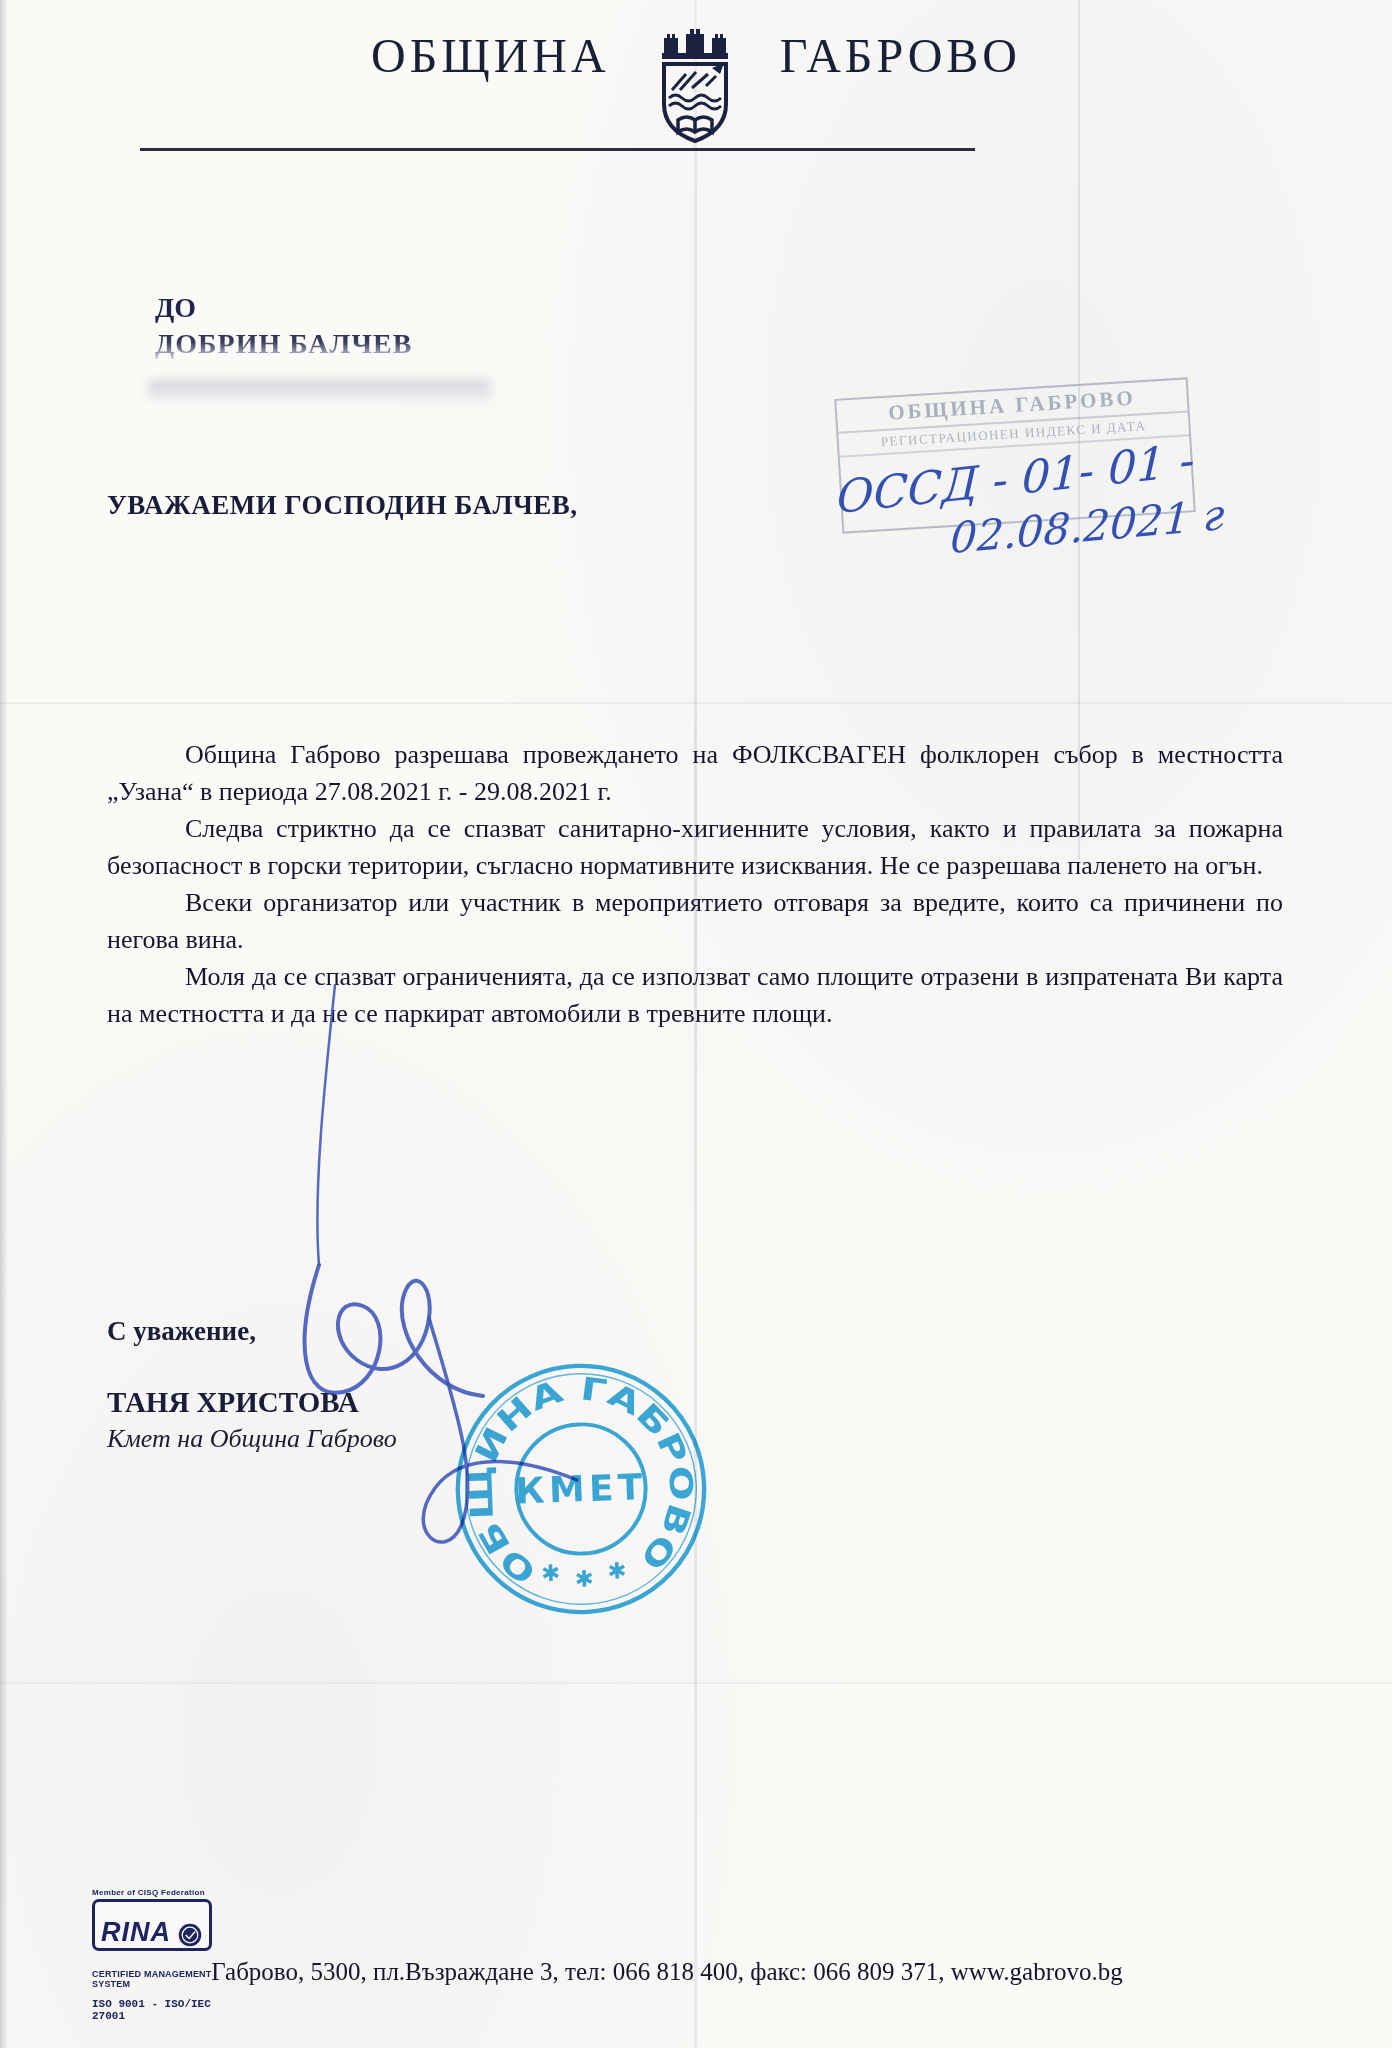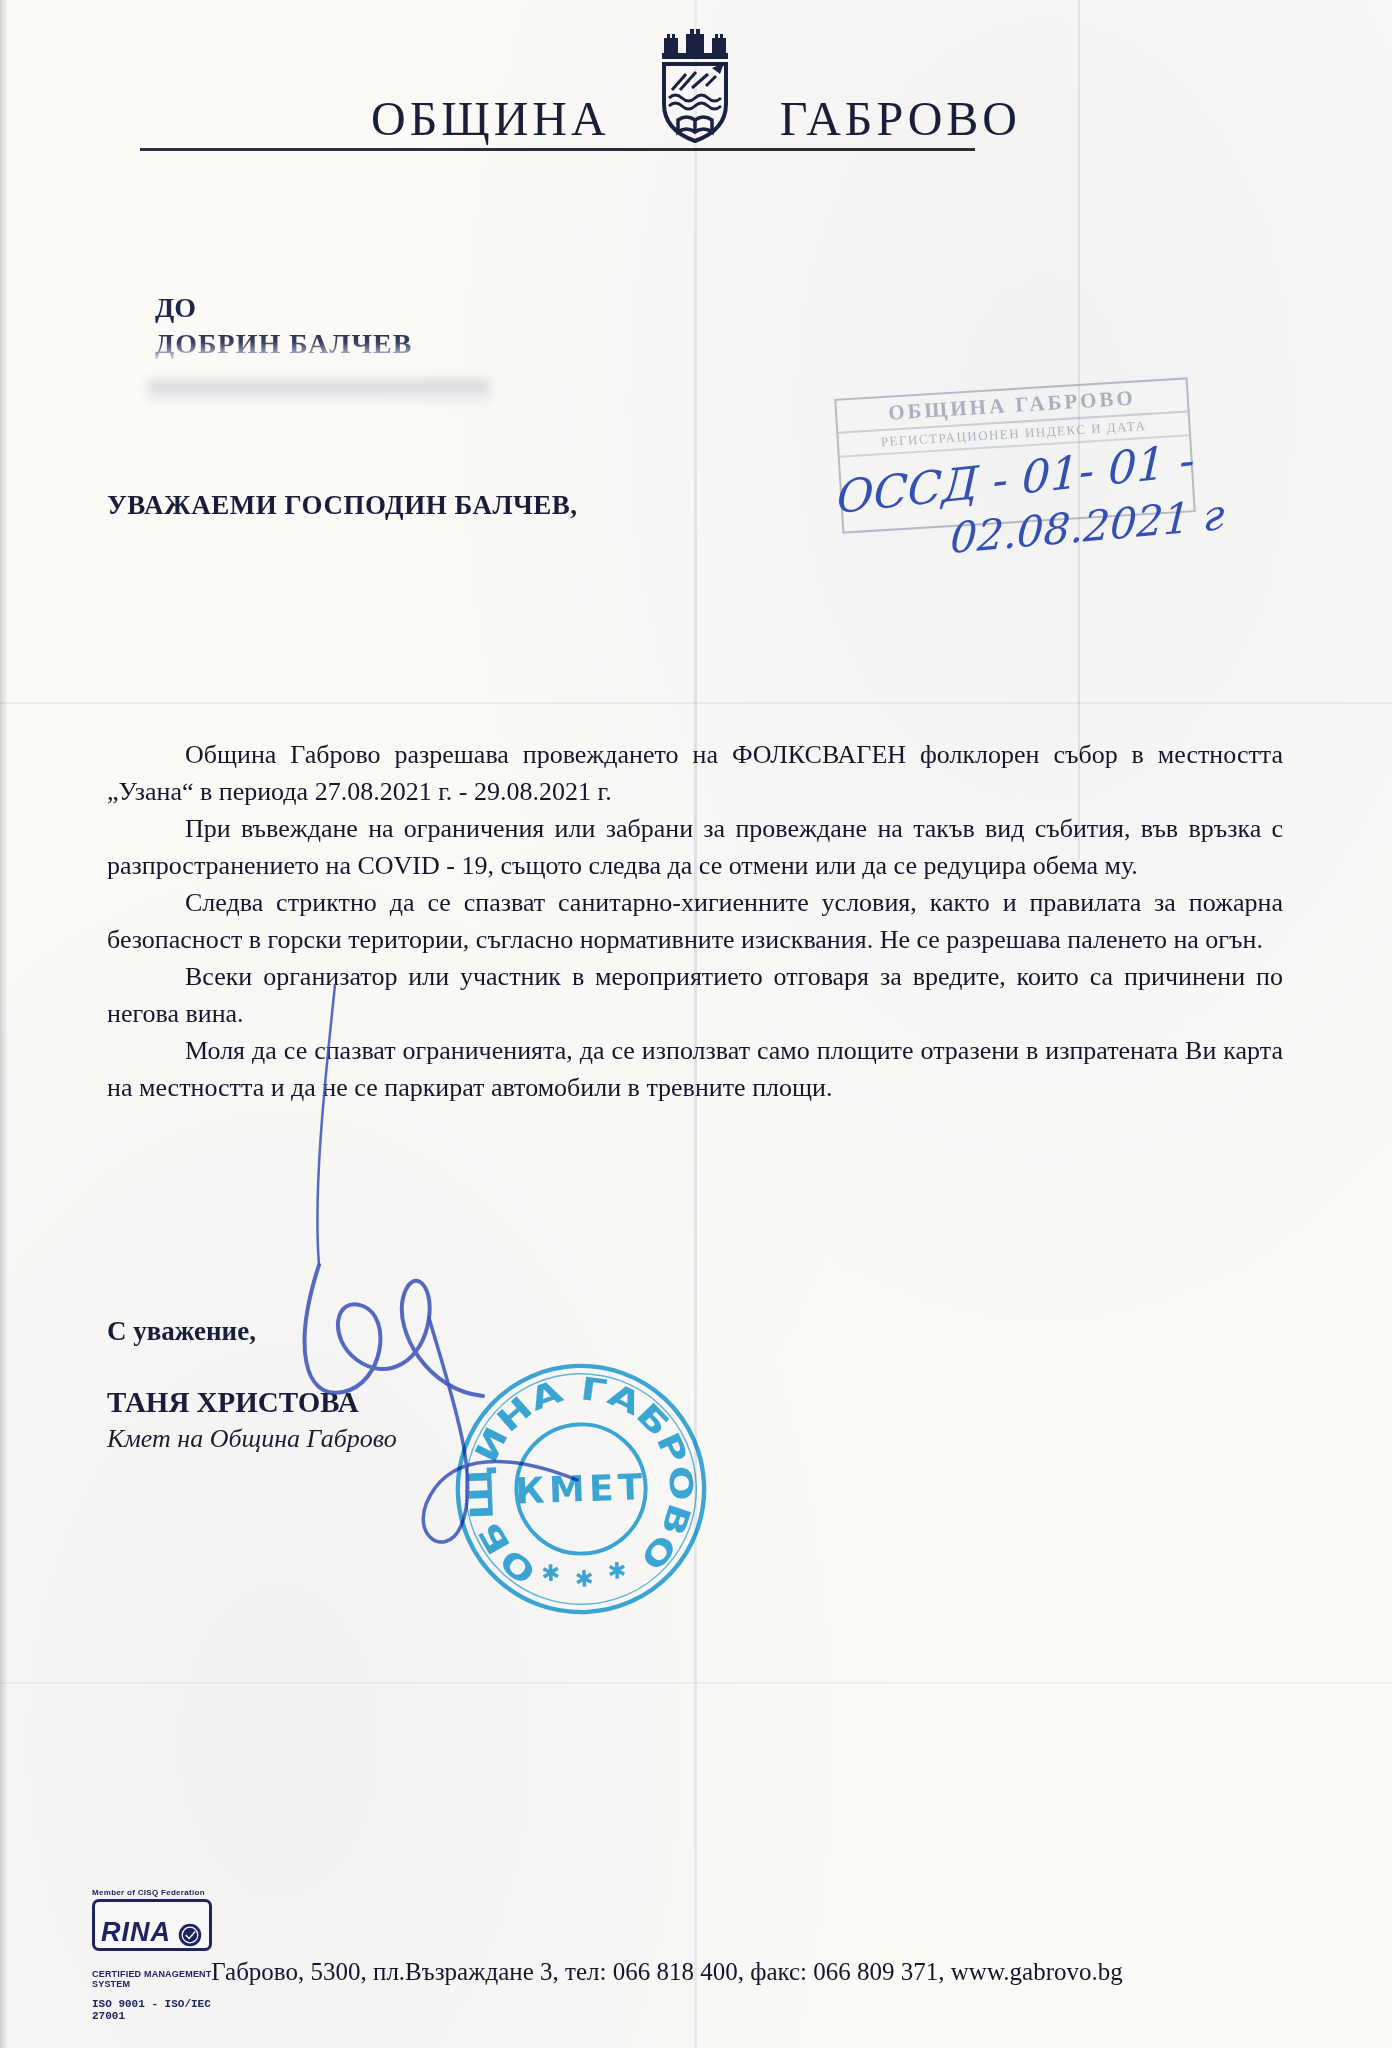--- a/index.html
+++ b/index.html
@@ -20,21 +20,21 @@
   .crease-v1{left:694px;top:0;width:3px;height:2048px;
     background:linear-gradient(180deg,rgba(130,136,152,0.10),rgba(130,136,152,0.22) 40%,rgba(130,136,152,0.12));}
   .crease-v2{left:1078px;top:0;width:2px;height:860px;background:rgba(140,146,162,0.22);}
   .crease-h1{left:0;top:702px;width:1392px;height:2px;background:rgba(140,146,162,0.13);}
   .crease-h2{left:0;top:1682px;width:1392px;height:2px;background:rgba(140,146,162,0.10);}
   .edge-shadow{left:0;top:0;width:8px;height:2048px;
     background:linear-gradient(90deg,rgba(90,92,104,0.25),rgba(90,92,104,0));}
 
   
   .letterhead{position:absolute;left:0;top:28px;width:1392px;display:flex;
-    align-items:flex-end;justify-content:center;gap:46px;}
+    align-items:flex-start;justify-content:center;gap:46px;}
   .org-name{font-size:48px;letter-spacing:4px;color:#1a1f38;}
   .coat-of-arms{width:78px;height:118px;}
   .header-rule{position:absolute;left:140px;top:148px;width:835px;height:3px;background:#2c2c3c;}
 
   
   .recipient{position:absolute;left:155px;top:292px;}
   .recipient-to{font-size:28px;font-weight:bold;color:#20264a;}
   .recipient-name{
     font-size:28px;font-weight:bold;letter-spacing:1px;margin-top:4px;
     background:linear-gradient(180deg,#232848 0%,#3a4060 45%,#9aa0b5 78%,#d4d7e0 100%);
@@ -135,21 +135,20 @@
     <div class="reg-stamp-row2">РЕГИСТРАЦИОНЕН ИНДЕКС И ДАТА</div>
     <div class="reg-stamp-row3"></div>
   </div>
   <div class="hw hw-index">ОССД - 01- 01 -</div>
   <div class="hw hw-date">02.08.2021 г</div>
 
   <div class="salutation">УВАЖАЕМИ ГОСПОДИН БАЛЧЕВ,</div>
 
   <div class="body-text">
     <p>Община Габрово разрешава провеждането на ФОЛКСВАГЕН фолклорен събор в местността „Узана“ в периода 27.08.2021 г. - 29.08.2021 г.</p>
-    <p>При въвеждане на ограничения или забрани за провеждане на такъв вид събития, във връзка с разпространението на COVID - 19, същото следва да се отмени или да се редуцира обема му.</p>
     <p>Следва стриктно да се спазват санитарно-хигиенните условия, както и правилата за пожарна безопасност в горски територии, съгласно нормативните изисквания. Не се разрешава паленето на огън.</p>
     <p>Всеки организатор или участник в мероприятието отговаря за вредите, които са причинени по негова вина.</p>
     <p>Моля да се спазват ограниченията, да се използват само площите отразени в изпратената Ви карта на местността и да не се паркират автомобили в тревните площи.</p>
   </div>
 
   <div class="closing">С уважение,</div>
   <div class="signer-name">ТАНЯ ХРИСТОВА</div>
   <div class="signer-title">Кмет на Община Габрово</div>
 
   <svg class="signature-svg" viewBox="0 0 420 620">

